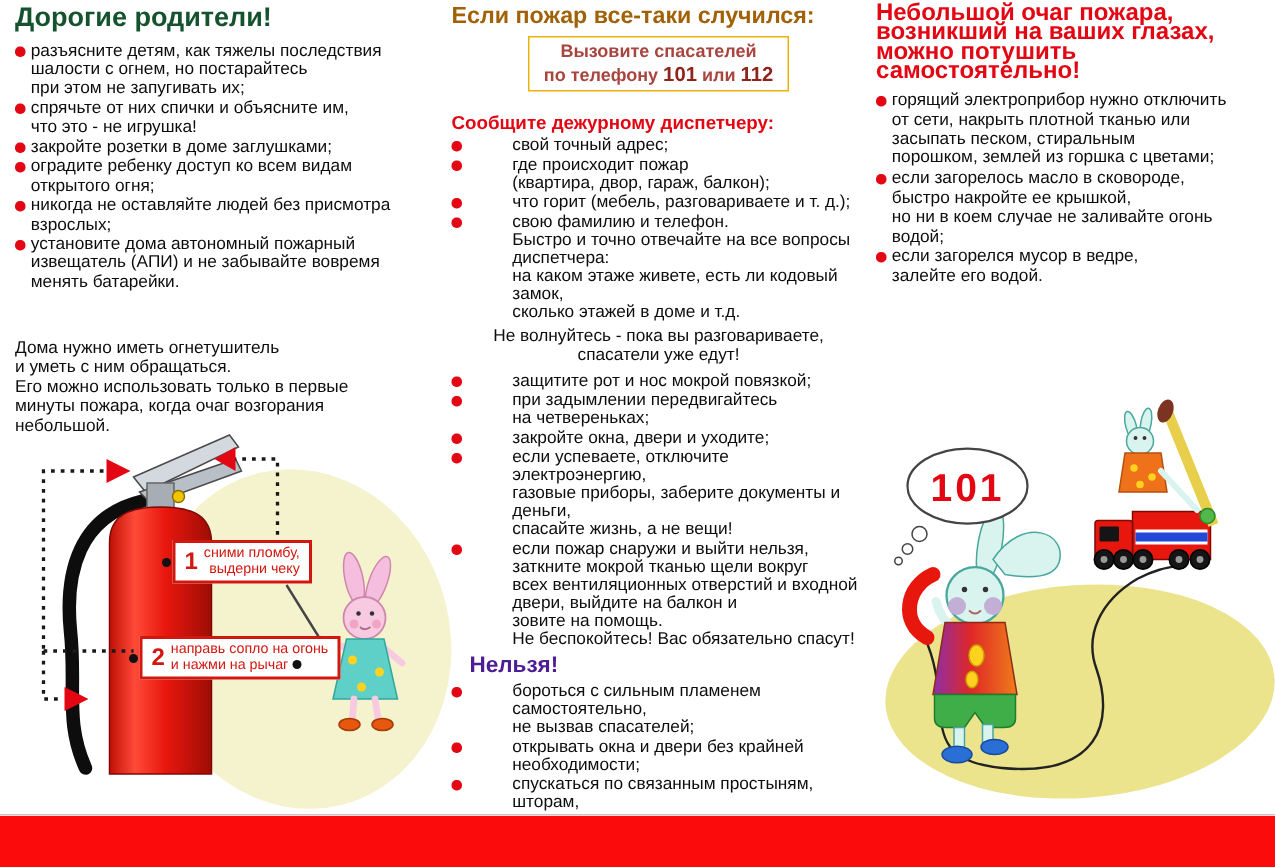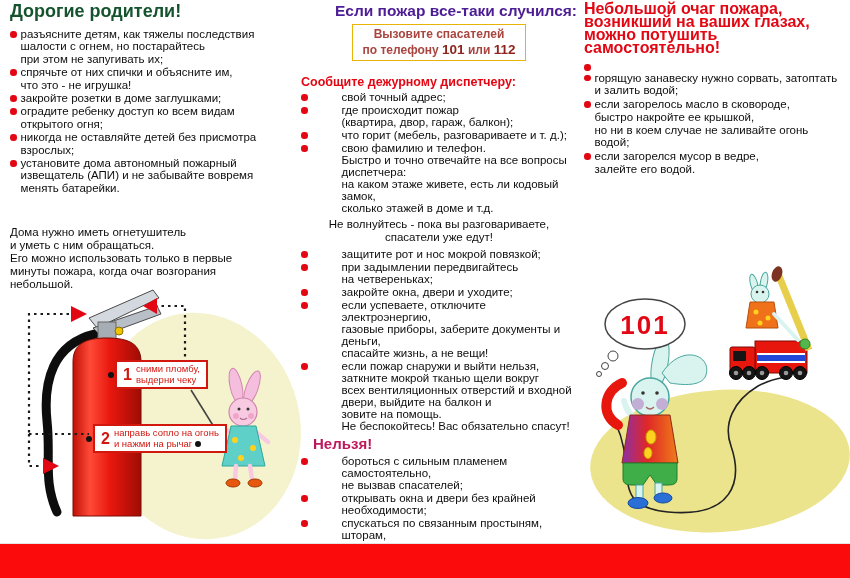--- a/index.html
+++ b/index.html
@@ -7,23 +7,23 @@
     width:850px;height:578px;position:relative;overflow:hidden;
     background:#ffffff;
     font-family:"Liberation Sans","DejaVu Sans",sans-serif;
     color:#0d0d0d;font-size:11.5px;line-height:12.4px;
   }
   .col{position:absolute;top:0;}
   .col-left{left:10px;top:4px;width:282px;}
   .col-mid{left:301px;top:0;width:276px;}
   .col-right{left:584px;top:2px;width:262px;}
   h1.left-head{font-size:18px;line-height:15px;font-weight:bold;color:#14532d;margin:0 0 9px 0;}
-  h1.mid-head{font-size:15.5px;line-height:17px;font-weight:bold;color:#4c1d95;text-align:right;margin:2px 0 5px 0;}
+  h1.mid-head{font-size:15.5px;line-height:17px;font-weight:bold;color:#a16207;text-align:left;margin:2px 0 5px 0;}
   h2.sub-head{font-size:12.5px;line-height:14px;font-weight:bold;color:#e30613;margin:14px 0 2px 0;}
-  h2.forbid-head{font-size:15px;line-height:17px;font-weight:bold;color:#be185d;margin:3px 0 3px 12px;}
+  h2.forbid-head{font-size:15px;line-height:17px;font-weight:bold;color:#4c1d95;margin:3px 0 3px 12px;}
   .right-head{font-size:16px;line-height:13px;font-weight:bold;color:#e30613;white-space:pre-line;margin:0 0 7px 0;}
 
   ul.blist{list-style:none;margin:0;padding:0;}
   ul.blist li{display:flex;gap:4px;margin:0 0 1px 0;}
   .dot{width:6.5px;height:6.5px;border-radius:50%;background:#e30613;flex:none;margin-top:3px;}
   .txt{white-space:pre-line;}
   .col-mid ul.blist li{line-height:12px;gap:34px;}
   .col-right ul.blist li{line-height:12.8px;margin-bottom:1px;}
 
   .callbox{
@@ -41,21 +41,21 @@
   #ext-illo{left:5px;top:286px;width:300px;height:254px;}
   #call-illo{left:583px;top:266px;width:267px;height:274px;}
   .illo svg{position:absolute;left:0;top:0;}
 
   .ext-label{
     position:absolute;background:#fff;border:2px solid #d2170f;color:#d2170f;
     display:flex;align-items:center;gap:4px;padding:2px 6px;
     font-size:9.5px;line-height:10.5px;
   }
   .ext-label .lnum{font-size:16px;font-weight:bold;line-height:14px;}
-  .ext-label .ltxt{white-space:pre-line;}
+  .ext-label .ltxt{white-space:pre-line;text-align:right;}
   #ext-label-1{left:110px;top:74px;}
   #ext-label-2{left:88px;top:138px;}
   .cdot{width:6px;height:6px;border-radius:50%;background:#111;position:absolute;top:50%;transform:translateY(-50%);}
   .cdot.left{left:-9px;}
   .cdot-inline{display:inline-block;width:6px;height:6px;border-radius:50%;background:#111;margin-left:3px;}
 
   .footer-bar{
     position:absolute;left:0;top:543px;width:850px;height:35px;
     background:#fb0b0c;border-top:1px solid #e5e5e5;
   }
@@ -81,21 +81,21 @@
         <span class="dot"></span>
         <span class="txt">закройте розетки в доме заглушками;</span>
       </li>
     <li>
         <span class="dot"></span>
         <span class="txt">оградите ребенку доступ ко всем видам
 открытого огня;</span>
       </li>
     <li>
         <span class="dot"></span>
-        <span class="txt">никогда не оставляйте детей без присмотра
+        <span class="txt">никогда не оставляйте людей без присмотра
 взрослых;</span>
       </li>
     <li>
         <span class="dot"></span>
         <span class="txt">установите дома автономный пожарный
 извещатель (АПИ) и не забывайте вовремя
 менять батарейки.</span>
       </li>
   </ul>
   <p class="para">Дома нужно иметь огнетушитель
@@ -275,25 +275,24 @@
   </ul>
 </div>
 
 <div class="col col-right">
   <div class="right-head">Небольшой очаг пожара,
 возникший на ваших глазах,
 можно потушить самостоятельно!</div>
   <ul class="blist">
     <li>
         <span class="dot"></span>
-      </li>
-    <li>
-        <span class="dot"></span>
-        <span class="txt">горящую занавеску нужно сорвать, затоптать
-и залить водой;</span>
+        <span class="txt">горящий электроприбор нужно отключить
+от сети, накрыть плотной тканью или
+засыпать песком, стиральным
+порошком, землей из горшка с цветами;</span>
       </li>
     <li>
         <span class="dot"></span>
         <span class="txt">если загорелось масло в сковороде,
 быстро накройте ее крышкой,
 но ни в коем случае не заливайте огонь водой;</span>
       </li>
     <li>
         <span class="dot"></span>
         <span class="txt">если загорелся мусор в ведре,

